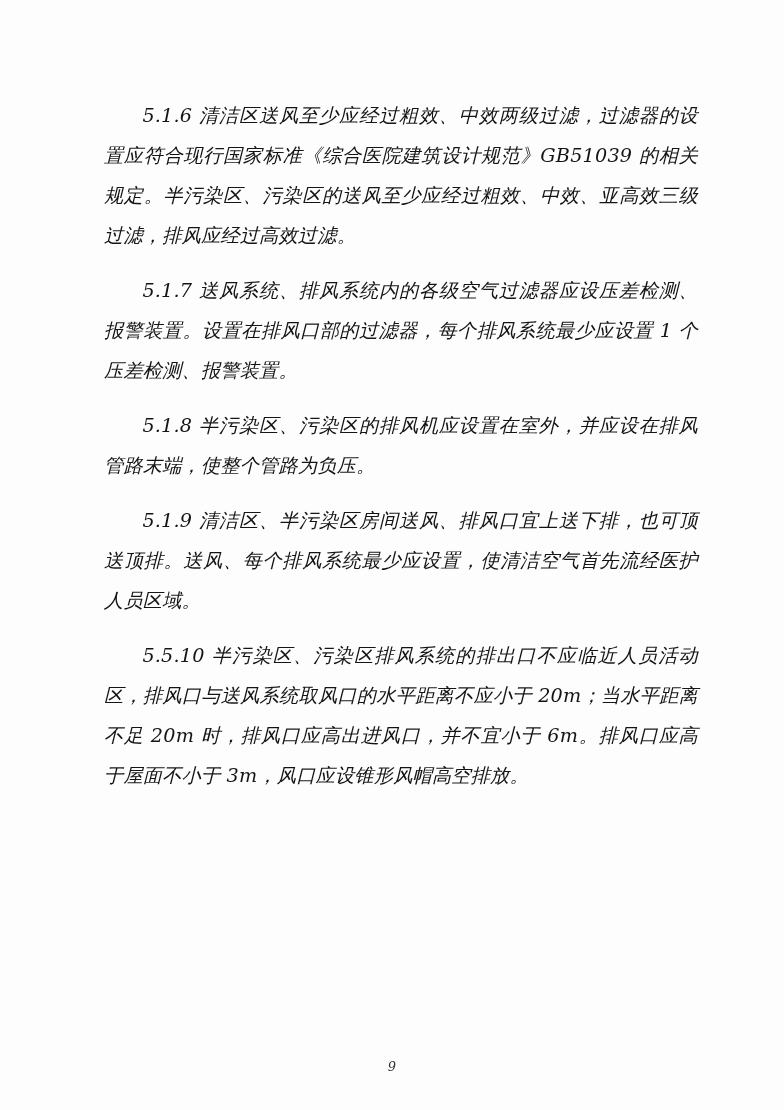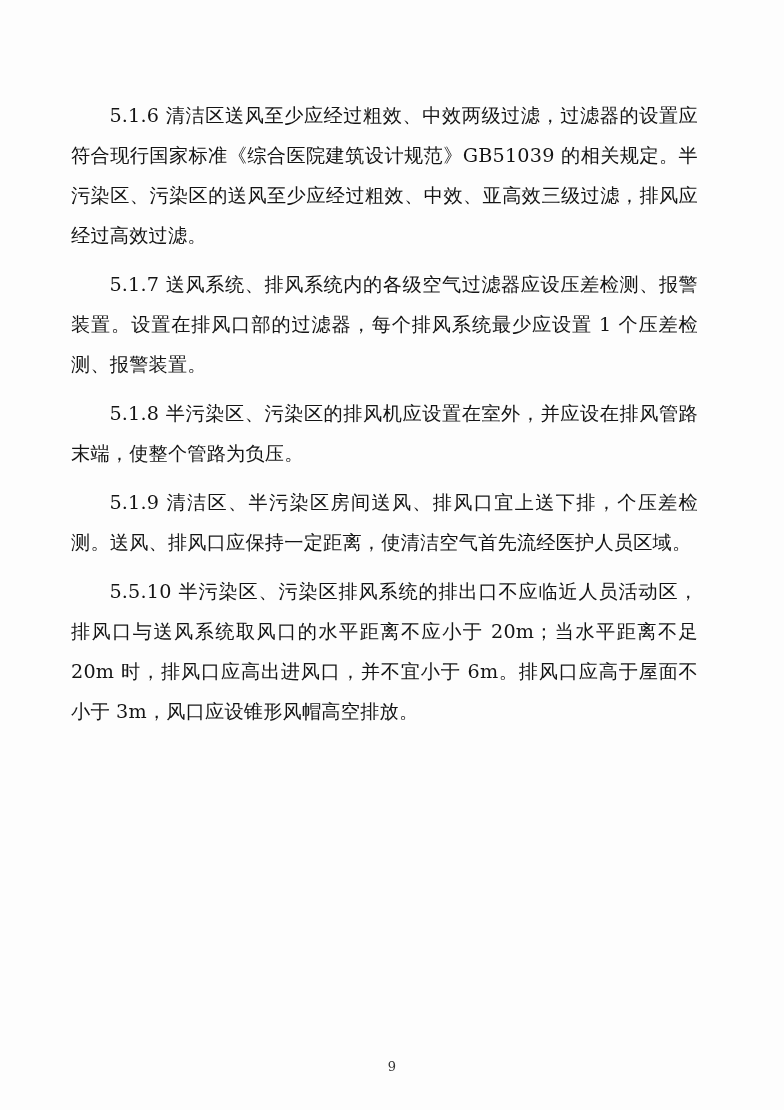--- a/index.html
+++ b/index.html
@@ -16,57 +16,58 @@
     overflow: hidden;
   }
   .page {
     position: absolute;
     left: 0;
     top: 0;
     width: 784px;
     height: 1110px;
     background: #fdfdfd;
     box-sizing: border-box;
-    padding: 96px 86px 40px 71px;
+    padding: 96px 86px 40px 104px;
+    font-style: italic;
   }
   .body-text {
     font-size: 19.2px;
     line-height: 40px;
     text-align: justify;
     text-justify: inter-ideograph;
     letter-spacing: 0.2px;
   }
   .para {
     margin: 0 0 0 0;
     text-indent: 2em;
     font-size: 19.2px;
     line-height: 40px;
     text-align: justify;
     text-justify: inter-ideograph;
     color: #141414;
   }
   .para + .para {
-    margin-top: 9px;
+    margin-top: 15px;
   }
   .footer {
     position: absolute;
     left: 0;
     bottom: 36px;
     width: 784px;
     text-align: center;
     font-size: 13px;
     color: #333;
     font-family: "DejaVu Serif", "Liberation Serif", serif;
   }
 </style>
 </head>
 <body>
 
 <div class="page">
   <div class="body-text">
     <p class="para">5.1.6 清洁区送风至少应经过粗效、中效两级过滤，过滤器的设置应符合现行国家标准《综合医院建筑设计规范》GB51039 的相关规定。半污染区、污染区的送风至少应经过粗效、中效、亚高效三级过滤，排风应经过高效过滤。</p>
     <p class="para">5.1.7 送风系统、排风系统内的各级空气过滤器应设压差检测、报警装置。设置在排风口部的过滤器，每个排风系统最少应设置 1 个压差检测、报警装置。</p>
     <p class="para">5.1.8 半污染区、污染区的排风机应设置在室外，并应设在排风管路末端，使整个管路为负压。</p>
-    <p class="para">5.1.9 清洁区、半污染区房间送风、排风口宜上送下排，个压差检测。送风、排风口应保持一定距离，使清洁空气首先流经医护人员区域。</p>
+    <p class="para">5.1.9 清洁区、半污染区房间送风、排风口宜上送下排，也可顶送顶排。送风、每个排风系统最少应设置，使清洁空气首先流经医护人员区域。</p>
     <p class="para">5.5.10 半污染区、污染区排风系统的排出口不应临近人员活动区，排风口与送风系统取风口的水平距离不应小于 20m；当水平距离不足 20m 时，排风口应高出进风口，并不宜小于 6m。排风口应高于屋面不小于 3m，风口应设锥形风帽高空排放。</p>
   </div>
   <div class="footer">9</div>
 </div>
 
 </body></html>

